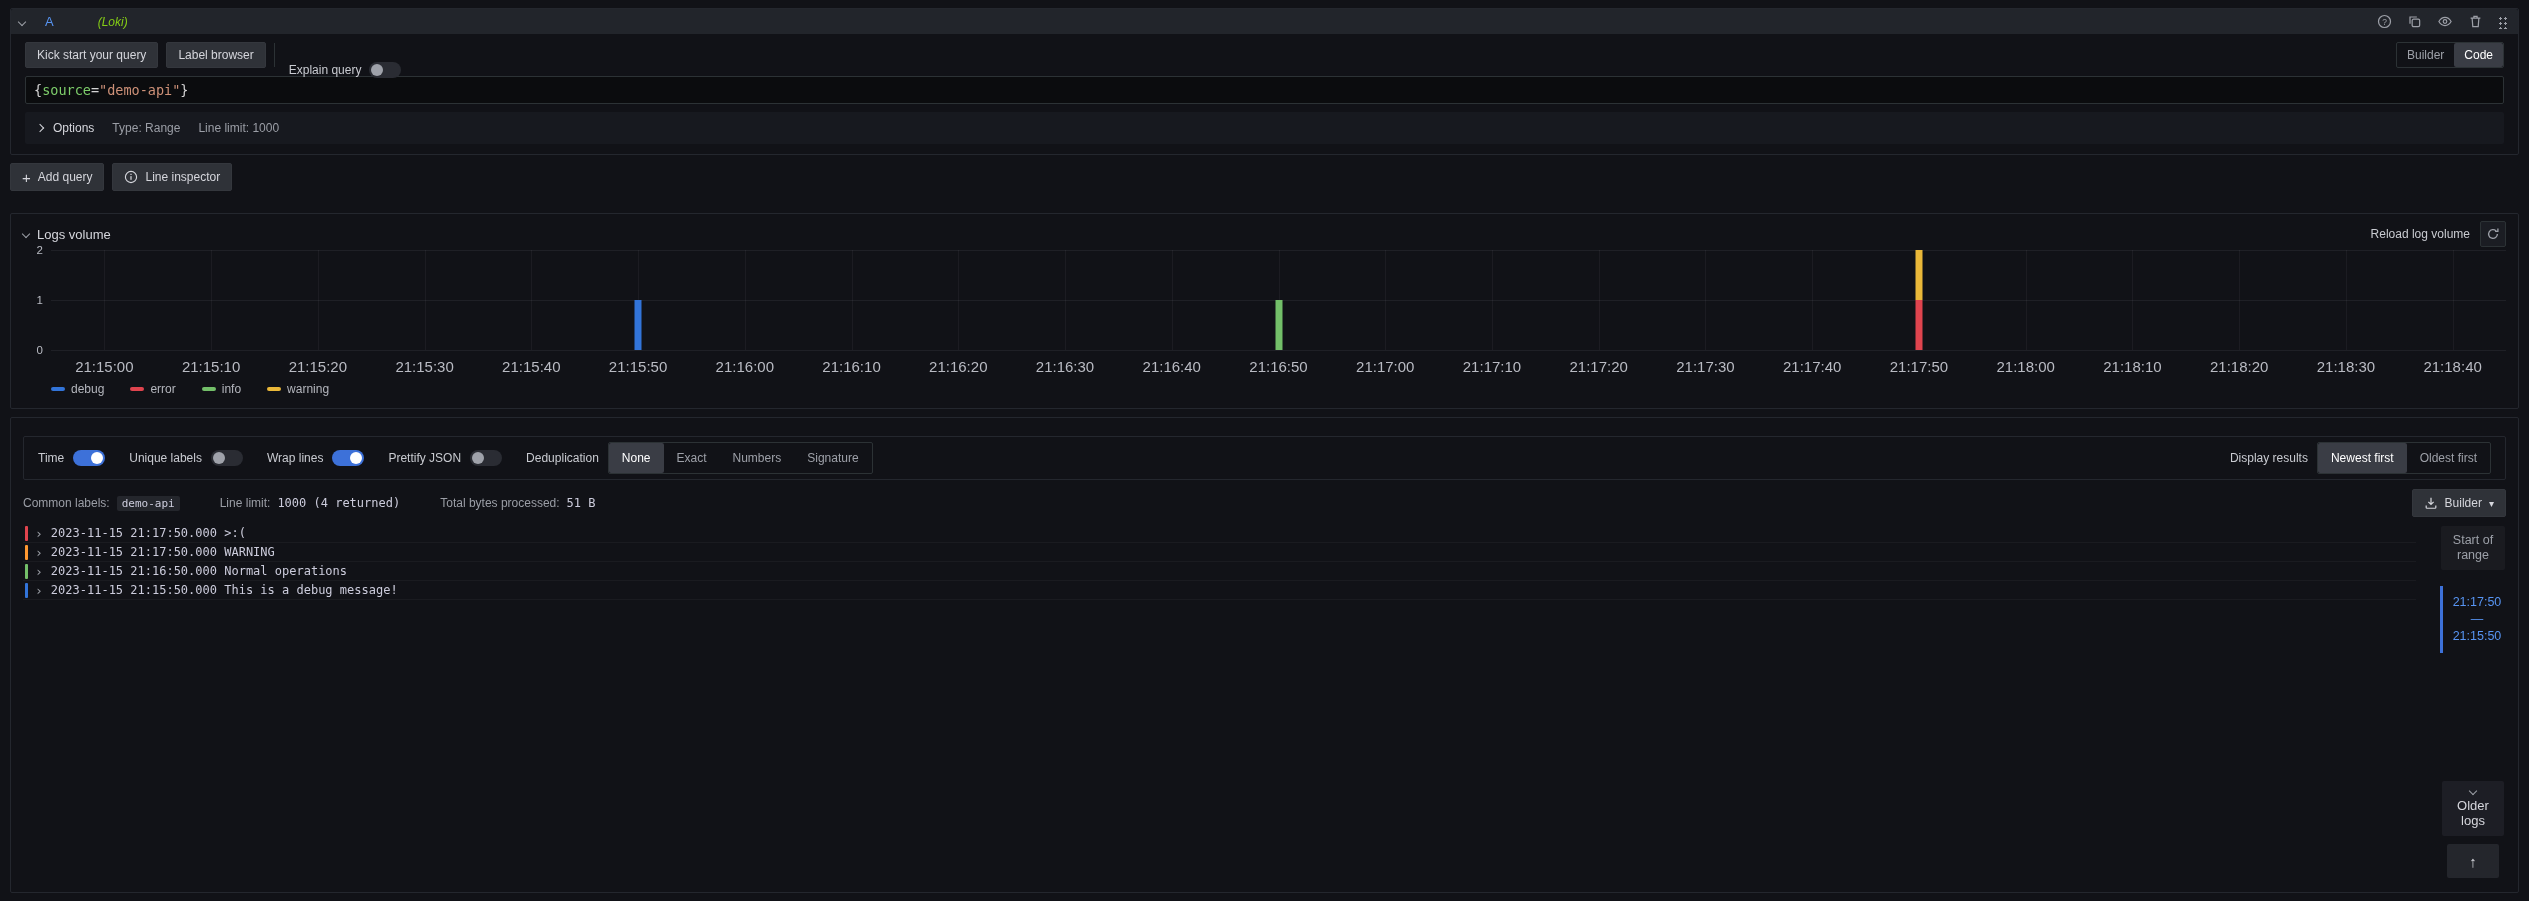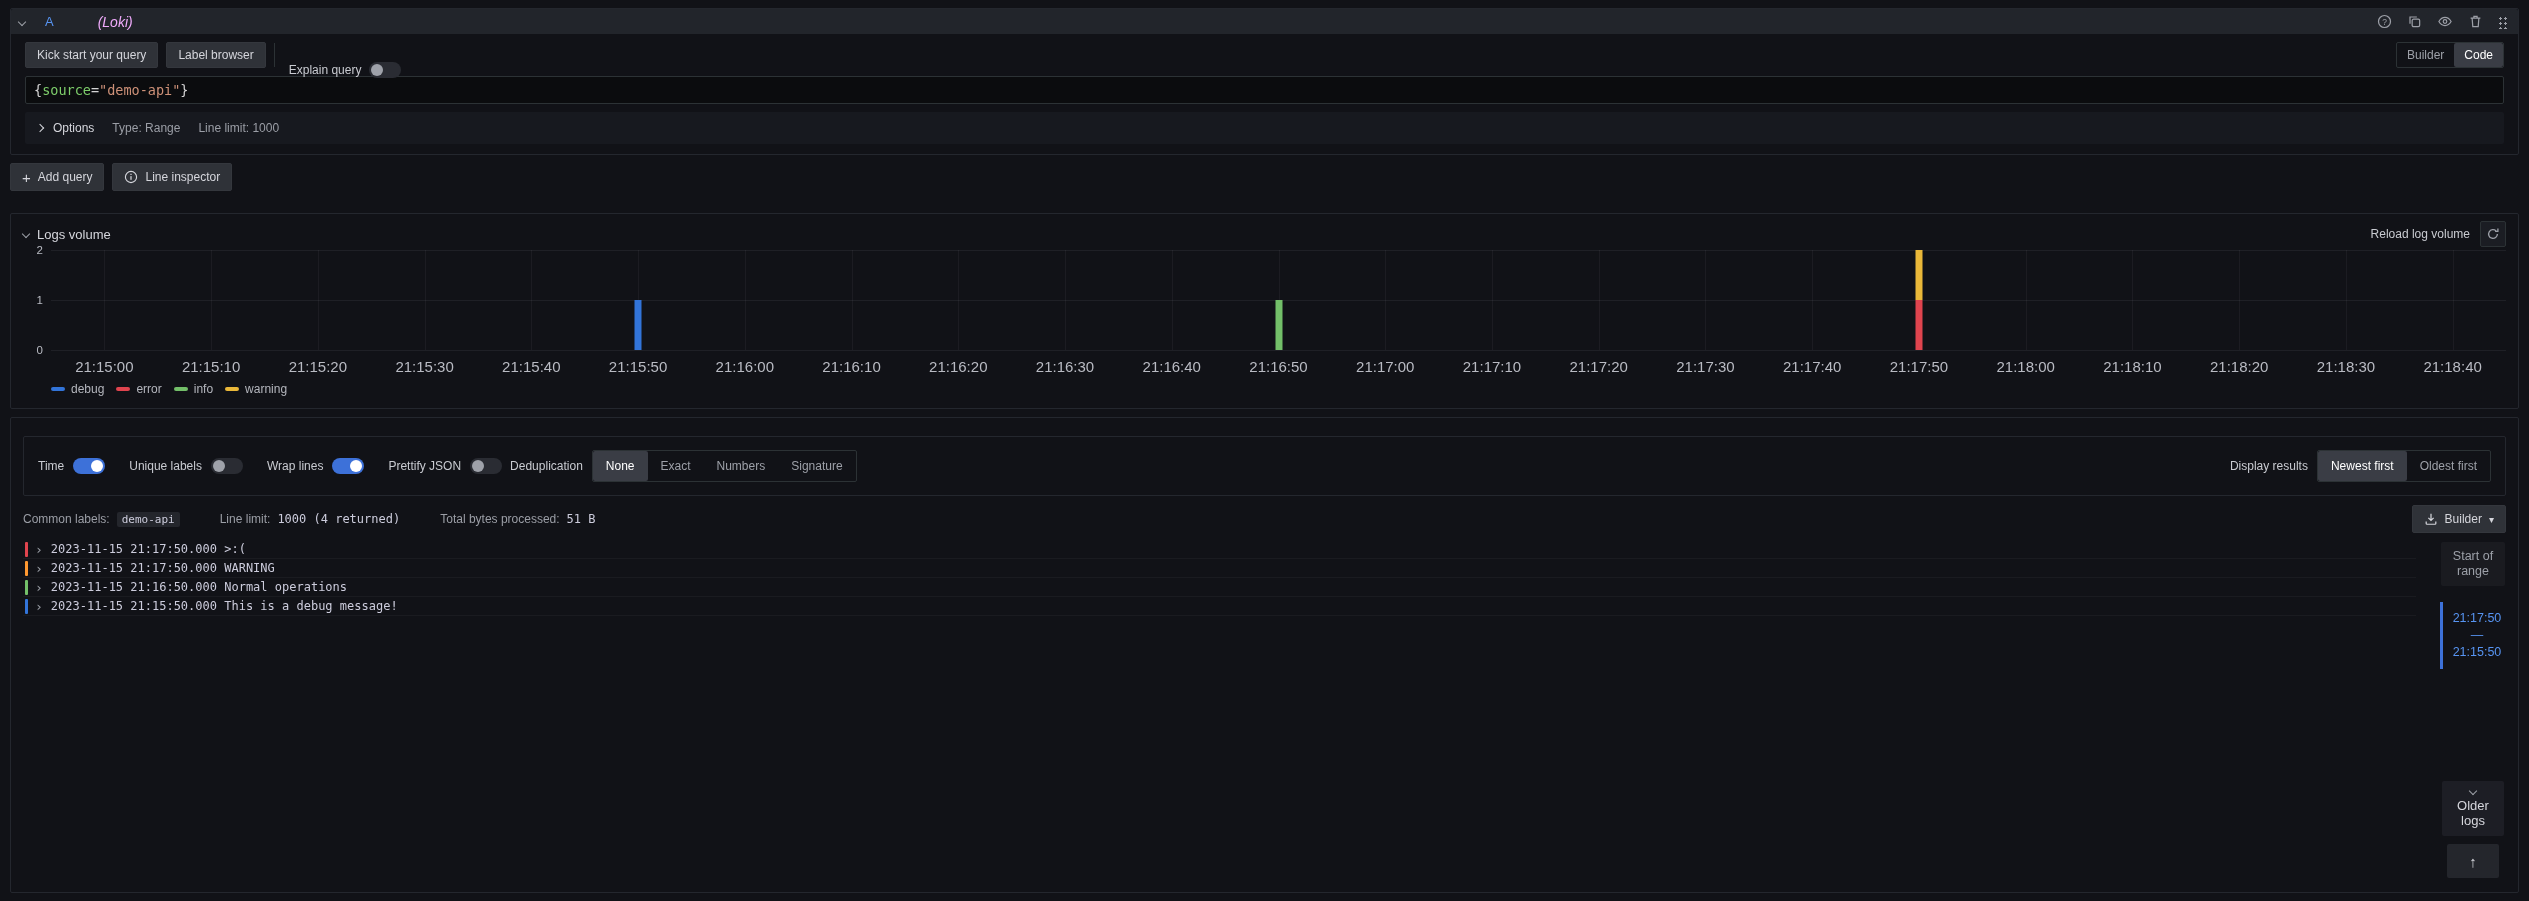--- a/index.html
+++ b/index.html
@@ -30,21 +30,21 @@
   .switch.on::after { left:auto; right:2px; background:#ffffff; }
   .segmented { display:inline-flex; align-items:stretch; border:1px solid #2c3235; border-radius:2px; background:transparent; }
   .segmented .seg { display:flex; align-items:center; padding:0 13px; color:#9da0a8; font-size:12px; cursor:pointer; border-radius:2px; }
   .segmented .seg.selected { background:#3a3d45; color:#ffffff; font-weight:500; }
   .mono { font-family:"DejaVu Sans Mono", monospace; }
   .muted { color:#9b9ea6; }
 
   
   .q-header { background:#22252b; height:25px; display:flex; align-items:center; padding:0 10px 0 8px; border-radius:2px 2px 0 0; }
   .q-header .refid { color:#5794f2; font-weight:500; font-size:13px; margin-left:20px; }
-  .q-header .ds-hint { color:#f0abfc; font-style:italic; margin-left:44px; font-size:14px; }
+  .q-header .ds-hint { color:#84cc16; font-style:italic; margin-left:44px; font-size:12px; }
   .q-header .spacer { flex:1; }
   .q-header .hicon { margin-left:15px; cursor:pointer; }
   .grip { width:10px; height:14px; background-image:radial-gradient(circle, currentColor 1.3px, transparent 1.4px); background-size:5px 5px; background-position:0 1px; }
   .q-body { padding:8px 14px 10px 14px; }
   .q-toolbar { display:flex; align-items:center; height:26px; }
   .vdiv { width:1px; height:24px; background:#2c3235; margin:0 14px 0 8px; }
   .explain { display:flex; align-items:center; gap:8px; color:#c9cbd1;margin-top:29px; }
   .q-toolbar .spacer { flex:1; }
   .mode-seg .seg { padding:0 10px; height:24px; }
   .query-input {
@@ -68,29 +68,29 @@
   .iconbtn { width:26px; height:26px; border:1px solid #2c3235; border-radius:2px; background:#1b1d23; display:flex; align-items:center; justify-content:center; color:#c9cbd1; cursor:pointer; }
   .loki-row { text-align:right; color:#8e9097; font-size:11px; height:14px; margin-top:2px; }
   .chart { position:relative; margin-top:4px; padding-left:28px; }
   .plot { position:relative; height:100px; }
   .gridline-h { position:absolute; left:0; right:0; height:1px; background:rgba(204,204,220,0.08); }
   .gridline-v { position:absolute; top:0; bottom:0; width:1px; background:rgba(204,204,220,0.06); }
   .ylabel { position:absolute; right:100%; margin-right:8px; transform:translateY(-50%); color:#b9bbc3; font-size:11.5px; }
   .bar { position:absolute; width:7px; transform:translateX(-50%); }
   .xlabels { position:relative; height:18px; margin-top:6px; }
   .xlabel { position:absolute; transform:translateX(-50%); color:#b9bbc3; font-size:15px; white-space:nowrap; top:2px; }
-  .legend { display:flex; gap:12px; margin-top:6px; height:18px; align-items:center; }
+  .legend { display:flex; gap:26px; margin-top:6px; height:18px; align-items:center; }
   .legend-item { display:flex; align-items:center; gap:6px; cursor:pointer; }
   .legend-swatch { width:14px; height:4px; border-radius:2px; }
   .legend-label { color:#b4b6bd; font-size:12px; }
 
   
   .logs-card { margin-top:8px; padding:10px 12px; flex:1 1 auto; display:flex; flex-direction:column; min-height:0; }
   .logs-title { font-size:14px; font-weight:500; color:#d5d6dc; height:18px; }
-  .controls-bar { margin-top:8px; border:1px solid #24272e; border-radius:2px; height:60px; display:flex; align-items:center; padding:0 14px; gap:8px; }
+  .controls-bar { margin-top:8px; border:1px solid #24272e; border-radius:2px; height:44px; display:flex; align-items:center; padding:0 14px; gap:24px; }
   .field { display:flex; align-items:center; gap:9px; }
   .field-label { color:#c9cbd1; font-weight:500; }
   .controls-bar .spacer { flex:1; }
   .dedup-seg .seg, .sort-seg .seg { height:30px; }
   .meta-row { margin-top:8px; display:flex; align-items:center; height:30px; gap:40px; }
   .meta-item { display:flex; align-items:center; gap:7px; }
   .badge { background:#24262c; border-radius:2px; padding:1px 5px; font-size:11px; color:#ccccdc; }
   .meta-row .spacer { flex:1; }
   .download-btn { height:28px; }
   .caret { font-size:10px; color:#d5d6dc; }

